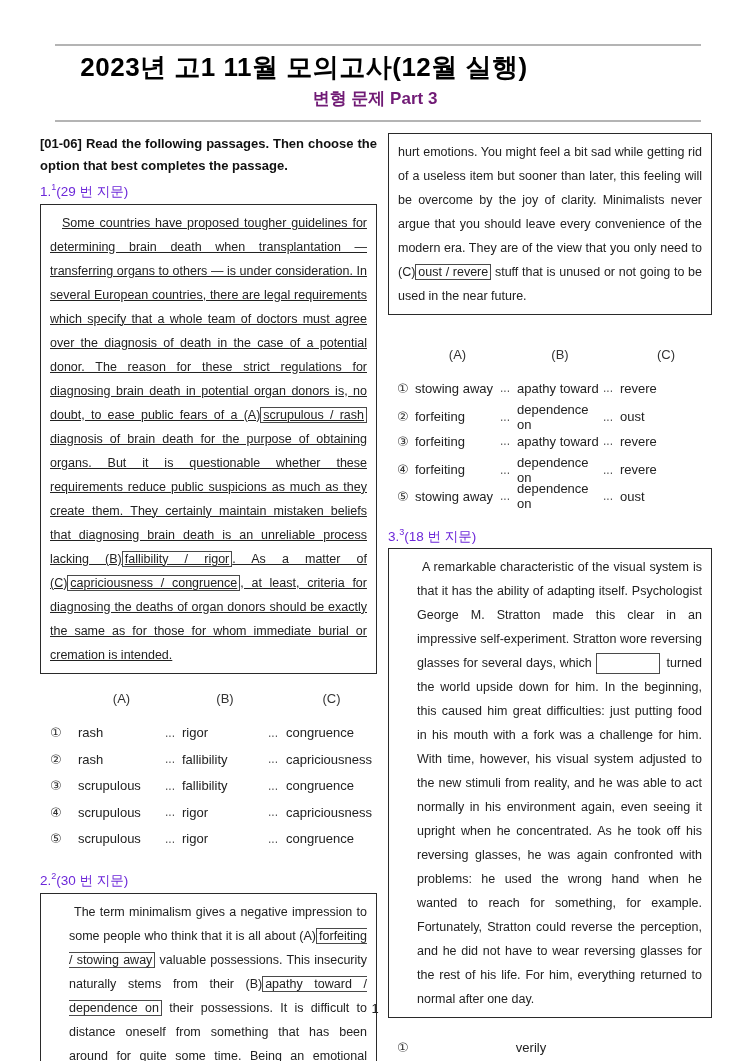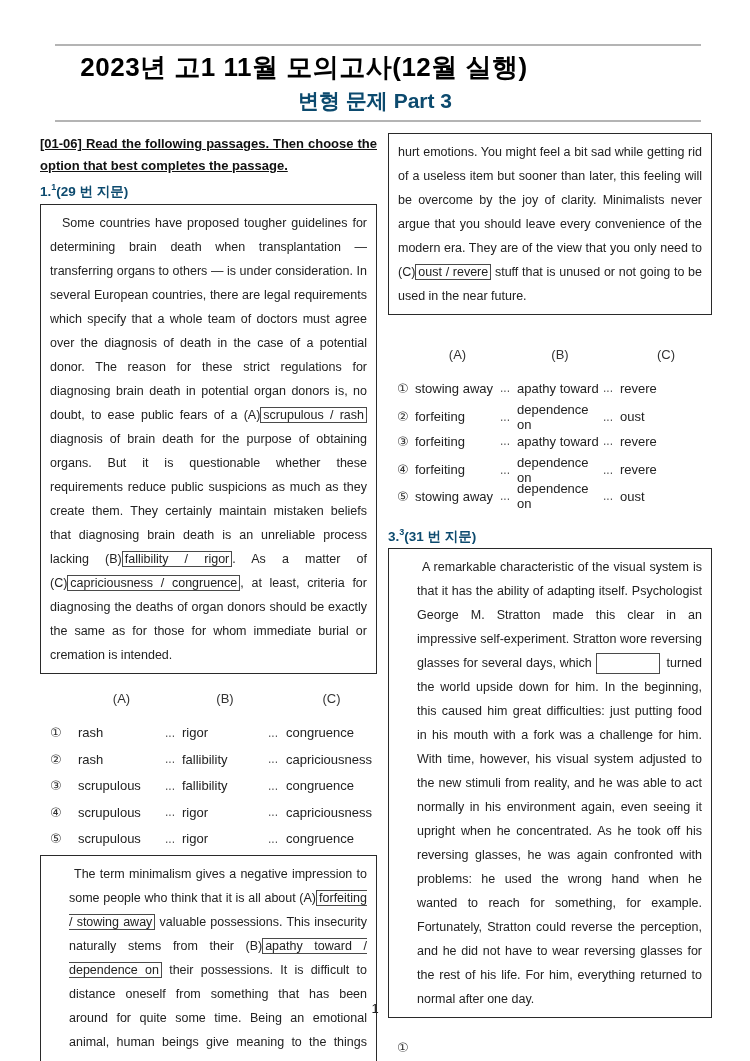--- a/index.html
+++ b/index.html
@@ -7,35 +7,35 @@
     font-family:"Liberation Sans","DejaVu Sans",sans-serif; color:#1a1a1a; }
   .page { position:relative; width:750px; height:1061px; background:#fff; overflow:hidden; }
 
   .rule { position:absolute; left:55px; width:646px; height:2px; background:#b4b4b4; }
   .rule-top { top:44px; }
   .rule-bottom { top:120px; }
 
   .doc-title { position:absolute; top:50px; left:0; width:608px; text-align:center;
     font-size:26px; font-weight:800; color:#000; letter-spacing:0.5px; }
   .doc-subtitle { position:absolute; top:87px; left:0; width:750px; text-align:center;
-    font-size:21px; font-weight:800; color:#0c4a6e; }
+    font-size:17px; font-weight:800; color:#701a75; }
 
   .col { position:absolute; top:133px; }
   .col-left  { left:40px;  width:337px; }
   .col-right { left:388px; width:324px; }
 
   .instructions { font-size:13px; font-weight:bold; line-height:21.5px;
-    text-align:justify; color:#111;text-decoration:underline; }
-
-  .q-header { font-size:13.5px; font-weight:bold; color:#0c4a6e; margin-top:6px; }
+    text-align:justify; color:#111; }
+
+  .q-header { font-size:13.5px; font-weight:normal; color:#6d28d9; margin-top:6px; }
   .q-header sup { font-size:9px; }
 
   .passage-box { border:1.5px solid #2a2a2a; background:#fff; margin-top:3px;
     padding:6px 9px; font-size:12.5px; line-height:24px; text-align:justify; color:#222; }
-  .passage-box.indent-lg { text-indent:12px; }
+  .passage-box.indent-lg { text-indent:12px;text-decoration:underline; }
   .passage-box.indent-sm { text-indent:5px;padding-left:28px; }
   .wordbox { border:1px solid #4a4a4a; padding:0 2px; }
   .answer-blank { display:inline-block; width:64px; height:21px;
     border:1px solid #4a4a4a; vertical-align:middle; margin-right:3px; }
 
   .opt-table { margin-top:10px; font-size:13px; color:#222; }
   .opt-head-row, .opt-row { display:grid; align-items:center; }
   .t1 .opt-head-row, .t1 .opt-row { grid-template-columns:28px 87px 17px 86px 18px 1fr; padding-left:10px; }
   .t2 .opt-head-row, .t2 .opt-row { grid-template-columns:18px 85px 17px 86px 17px 1fr; padding-left:9px; }
   .opt-head-row { height:30px; margin-bottom:6px; }
@@ -113,20 +113,21 @@
       <div class="opt-row">
         <span class="circled-num">⑤</span>
         <span>scrupulous</span>
         <span class="dots">...</span>
         <span>rigor</span>
         <span class="dots">...</span>
         <span>congruence</span>
       </div>
     </div>
 
+    <div class="q-header" style="margin-top:19px;"><span>2.</span><sup>2</sup><span>(30 번 지문)</span></div>
 
     <div class="passage-box indent-sm"><span>The term minimalism gives a negative impression to some people who think that it is all about (A)</span><span class="wordbox">forfeiting / stowing away</span><span> valuable possessions. This insecurity naturally stems from their (B)</span><span class="wordbox">apathy toward / dependence on</span><span> their possessions. It is difficult to distance oneself from something that has been around for quite some time. Being an emotional animal, human beings give meaning to the things around them. So, the question arising here is that if minimalism will hurt one's emotions, why become a minimalist? The answer is very simple; the assumption of the question is fundamentally wrong. Minimalism does not</span></div>
 
   </div>
 
   <div class="col col-right">
 
     <div class="passage-box" style="margin-top:0;"><span>hurt emotions. You might feel a bit sad while getting rid of a useless item but sooner than later, this feeling will be overcome by the joy of clarity. Minimalists never argue that you should leave every convenience of the modern era. They are of the view that you only need to (C)</span><span class="wordbox">oust / revere</span><span> stuff that is unused or not going to be used in the near future.</span></div>
 
     <div class="opt-table t2" style="margin-top:24px;">
@@ -173,27 +174,28 @@
       <div class="opt-row">
         <span class="circled-num">⑤</span>
         <span>stowing away</span>
         <span class="dots">...</span>
         <span>dependence on</span>
         <span class="dots">...</span>
         <span>oust</span>
       </div>
     </div>
 
-    <div class="q-header" style="margin-top:19px;"><span>3.</span><sup>3</sup><span>(31 번 지문)</span></div>
+    <div class="q-header" style="margin-top:19px;"><span>3.</span><sup>3</sup><span>(18 번 지문)</span></div>
 
     <div class="passage-box indent-sm"><span>A remarkable characteristic of the visual system is that it has the ability of adapting itself. Psychologist George M. Stratton made this clear in an impressive self-experiment. Stratton wore reversing glasses for several days, which </span><span class="answer-blank"></span><span> turned the world upside down for him. In the beginning, this caused him great difficulties: just putting food in his mouth with a fork was a challenge for him. With time, however, his visual system adjusted to the new stimuli from reality, and he was able to act normally in his environment again, even seeing it upright when he concentrated. As he took off his reversing glasses, he was again confronted with problems: he used the wrong hand when he wanted to reach for something, for example. Fortunately, Stratton could reverse the perception, and he did not have to wear reversing glasses for the rest of his life. For him, everything returned to normal after one day.</span></div>
 
     <div class="opt-table opt-list">
       <div class="opt-row">
         <span class="circled-num">①</span>
+        <span class="opt-single">verily</span>
       </div>
       <div class="opt-row">
         <span class="circled-num">②</span>
       </div>
       <div class="opt-row">
         <span class="circled-num">③</span>
       </div>
       <div class="opt-row">
         <span class="circled-num">④</span>
       </div>

